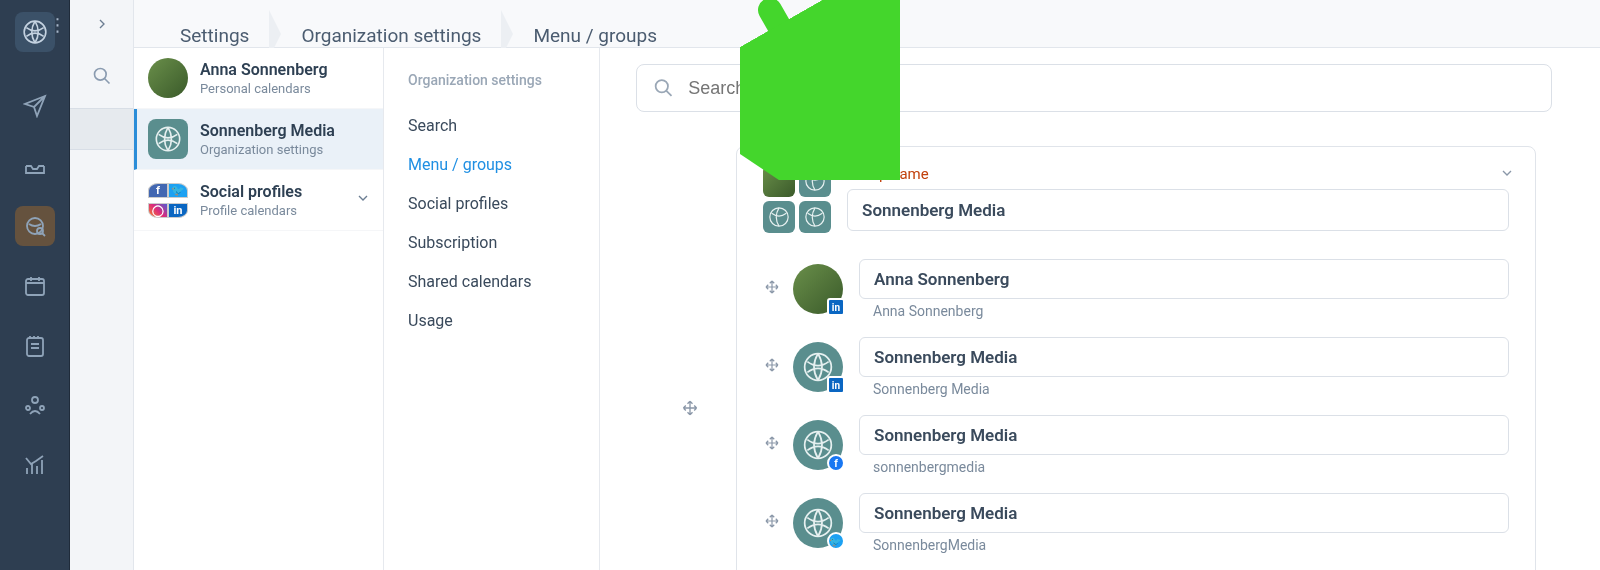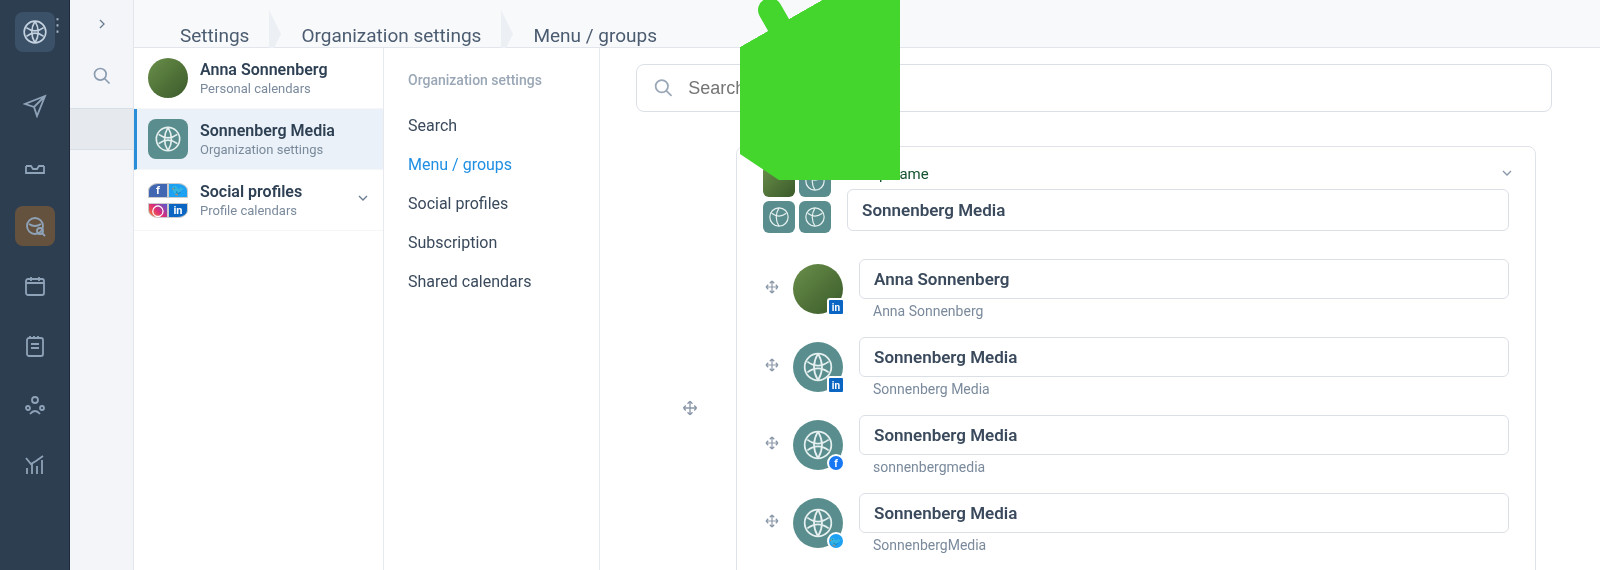--- a/index.html
+++ b/index.html
@@ -89,21 +89,21 @@
   border:1px solid #e0e4ea; border-radius:8px; padding: 18px 26px; max-width: 800px; margin-left: 100px;
   position:relative;
 }
 .group-head { display:flex; align-items:flex-start; margin-bottom:26px; }
 .grid4 { display:grid; grid-template-columns:32px 32px; grid-template-rows:32px 32px; gap:4px; margin-right:16px; flex-shrink:0;}
 .grid4 .cell { border-radius:6px; display:flex; align-items:center; justify-content:center; }
 .grid4 .cell.photo { background: linear-gradient(135deg,#6a8f4a,#3a5a2a); }
 .grid4 .cell.logo { background:#5a8e8e; }
 .grid4 .cell svg { stroke:#e6f0f0; fill:none; width:22px; height:22px; stroke-width:1.3;}
 .gh-right { flex:1; }
-.gh-label { font-size:15px; color:#14532d; margin-bottom:6px;}
+.gh-label { font-size:15px; color:#c2410c; margin-bottom:6px;}
 .gh-input { border:1px solid #dbe0e7; border-radius:6px; padding:10px 14px; font-size:17px; font-weight:600; color:#3a4a5c; }
 .gh-expand { position:absolute; top:18px; right:20px; color:#8a97a8; }
 
 
 .profile-row { display:flex; align-items:center; margin-bottom:18px;}
 .drag { color:#8a97a8; margin-right:12px; flex-shrink:0; cursor:grab;}
 .drag svg { width:18px; height:18px; stroke:currentColor; fill:none; stroke-width:1.6;}
 .pav-wrap { position:relative; margin-right:16px; flex-shrink:0;}
 .pav { width:50px; height:50px; border-radius:50%; display:flex; align-items:center; justify-content:center;}
 .pav.photo { background: linear-gradient(135deg,#6a8f4a,#3a5a2a); }
@@ -236,20 +236,21 @@
   </div>
 </div>
 
 <div class="col-nav">
   <div class="col-nav-title">Organization settings</div>
   <div class="nav-item">Search</div>
   <div class="nav-item active">Menu / groups</div>
   <div class="nav-item">Social profiles</div>
   <div class="nav-item">Subscription</div>
   <div class="nav-item">Shared calendars</div>
+  <div class="nav-item">Usage</div>
 </div>
 
 <div class="main">
   <div class="search-bar">
     <svg viewBox="0 0 24 24">
         <circle cx="10" cy="10" r="7"></circle>
         <path d="M15 15 L21 21"></path>
       </svg>
     <input type="text" placeholder="Search" style="">
   </div>

